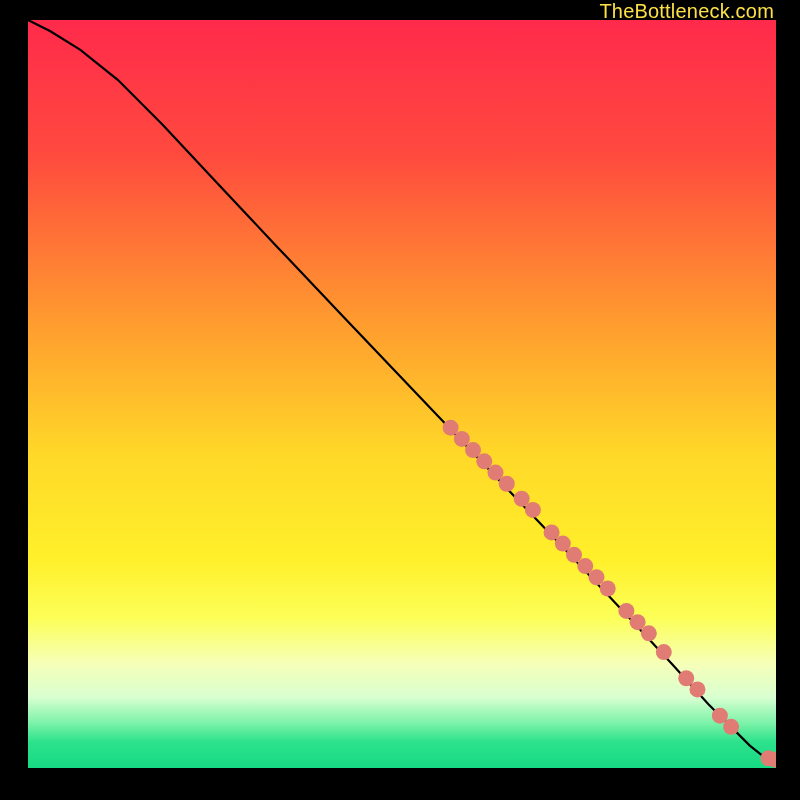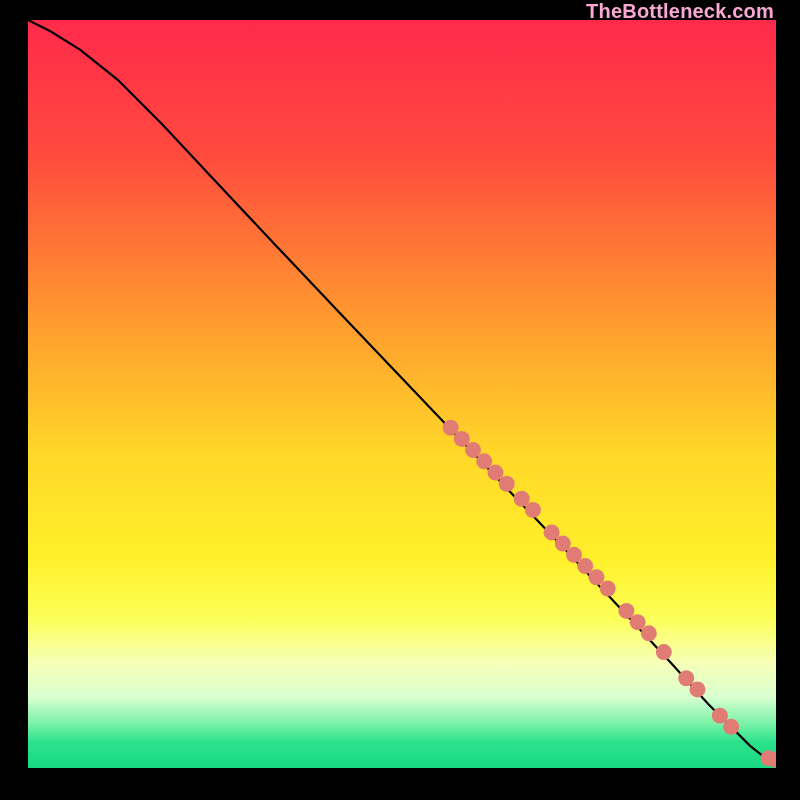--- a/index.html
+++ b/index.html
@@ -23,23 +23,23 @@
     position: absolute;
     left: 0;
     top: 0;
     width: 748px;
     height: 748px;
   }
   .watermark {
     position: absolute;
     top: 0px;
     right: 26px;
-    color: #f9a8d4;
+    color: #fde047;
     font-size: 20px;
-    font-weight: 700;
+    font-weight: 400;
     letter-spacing: 0.2px;
   }
   svg { display: block; }
 </style>
 </head>
 <body>
 
 <div class="watermark">TheBottleneck.com</div>
 
 <div class="frame">

